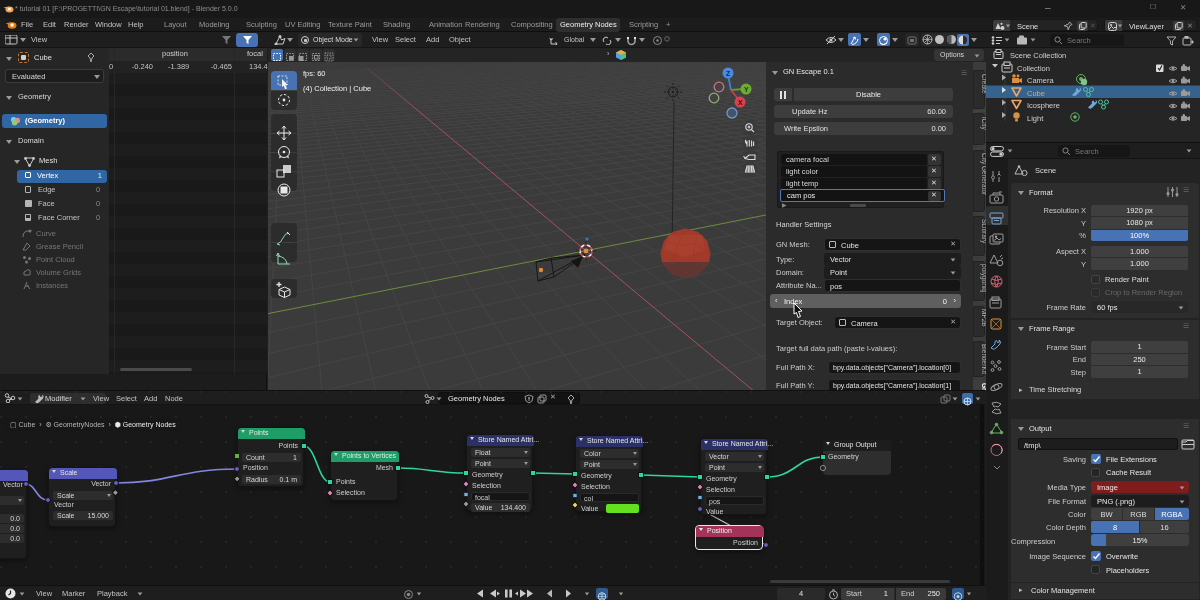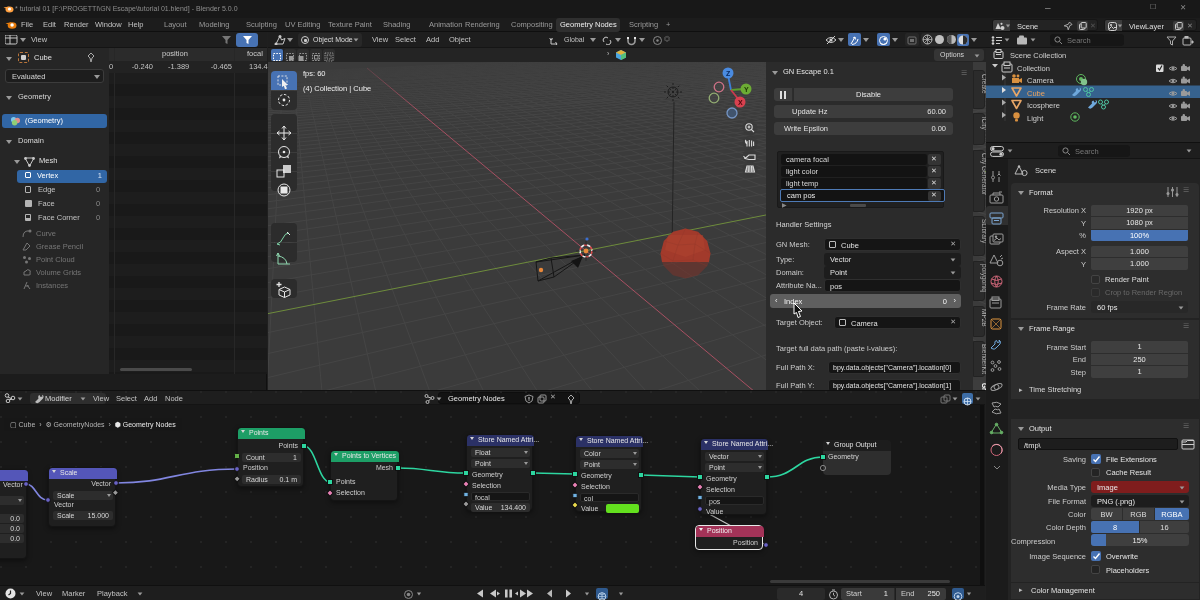--- a/index.html
+++ b/index.html
@@ -122,21 +122,21 @@
       <span class="abs chev" style="left:88px;top:5px;"></span>
     </div>
     <span class="abs chev" style="left:6px;top:48px;"></span>
     <span class="abs tx" style="left:18px;top:44px;color:#d8d8d8;">Geometry</span>
     <div class="abs" style="left:2px;top:66px;width:105px;height:14px;background:#3166a5;border-radius:3px;">
       <svg class="abs" style="left:8px;top:2px;" width="11" height="10" viewBox="0 0 12 11">
           <circle cx="4" cy="4" r="3" fill="#7ec9ea"></circle>
           <circle cx="8" cy="5" r="3" fill="#e0908c"></circle>
           <circle cx="5" cy="7.5" r="3" fill="#8fce77"></circle>
         </svg>
-      <span class="abs" style="left:23px;top:2px;font-size:7.5px;color:#fff;">(Geometry)</span>
+      <span class="abs" style="left:23px;top:2px;font-size:7.5px;color:#fff;font-weight:bold;">(Geometry)</span>
     </div>
     <span class="abs chev" style="left:6px;top:92px;"></span>
     <span class="abs tx" style="left:18px;top:88px;color:#d8d8d8;">Domain</span>
     <span class="abs chev" style="left:14px;top:112px;"></span>
     <svg class="abs" style="left:24px;top:109px;" width="11" height="10">
         <path d="M1 1 L10 1 L5.5 9 Z" fill="none" stroke="#c8c8c8"></path>
         <circle cx="1.5" cy="1.5" r="1.4" fill="#c8c8c8"></circle>
         <circle cx="9.5" cy="1.5" r="1.4" fill="#c8c8c8"></circle>
         <circle cx="5.5" cy="8.5" r="1.4" fill="#c8c8c8"></circle>
       </svg>

